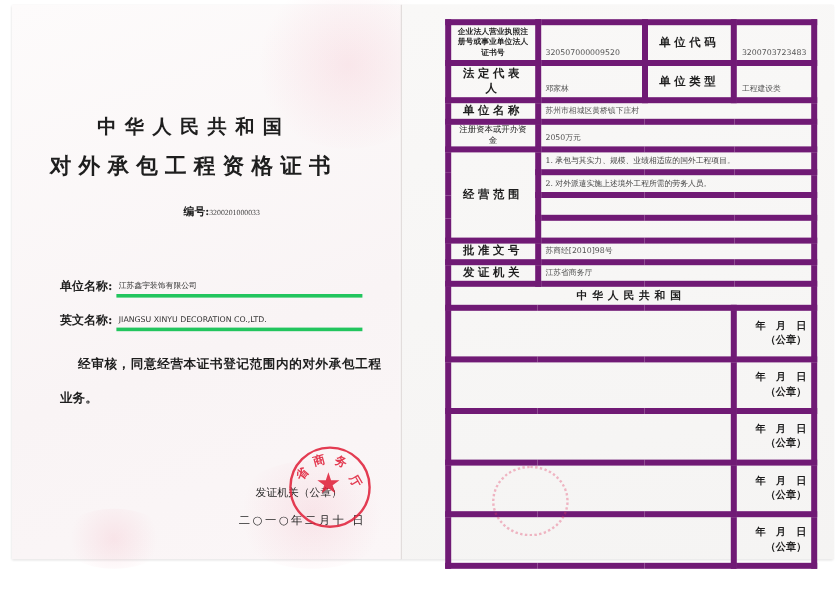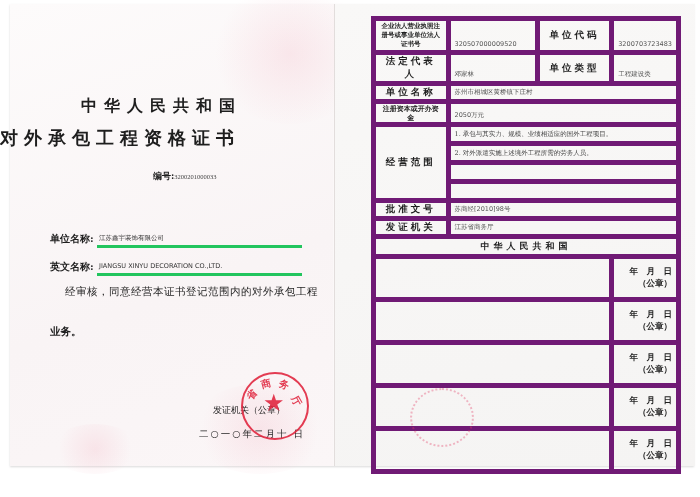--- a/index.html
+++ b/index.html
@@ -30,35 +30,35 @@
     background: radial-gradient(circle, rgba(240,150,170,0.18) 0%, rgba(240,150,170,0) 70%);
   }
 
   
   .title1 {
     position: absolute; left: 0; width: 323px; top: 96px;
     text-align: center; font-weight: bold; font-size: 16px; letter-spacing: 7px;
   }
   .title2 {
     position: absolute; left: 0; width: 323px; top: 126px;
-    font-weight: bold; font-size: 18px; letter-spacing: 6px;
+    text-align: center; font-weight: bold; font-size: 18px; letter-spacing: 6px;
   }
   .certno { position: absolute; left: 153px; top: 170px; font-size: 9px; font-weight: bold; }
   .certno .val { font-weight: normal; font-size: 6.5px; color: #444; font-family: Liberation Serif, serif; }
 
   .field-row { position: absolute; left: 50px; font-size: 10px; font-weight: bold; }
   .field-row .line {
     position: absolute; left: 47px; top: 2px; width: 203px;
     border-bottom: 3px solid #22c55e; height: 11px;
     font-weight: normal; font-size: 6.5px; color: #333; padding-left: 2px;
     font-family: "DejaVu Sans", sans-serif;
   }
   .approval {
-    position: absolute; left: 65px; top: 285px; width: 260px;
-    font-size: 10.5px; font-weight: normal; letter-spacing: 0.5px;
+    position: absolute; left: 65px; top: 297px; width: 260px;
+    font-size: 10.5px; font-weight: bold; letter-spacing: 0.5px;
   }
   .approval2 { position: absolute; left: 50px; top: 325px; font-size: 10.5px; font-weight: bold; }
 
   .issuer { position: absolute; left: 213px; top: 404px; font-size: 9px; }
   .date { position: absolute; left: 199px; top: 428px; font-size: 9.5px; letter-spacing: 2px; }
 
   .seal {
     position: absolute; left: 241px; top: 372px; width: 64px; height: 64px;
     border: 2.5px solid #e0233c; border-radius: 50%;
     color: #e0233c;
@@ -152,21 +152,21 @@
     <td class="lbl">法定代表人</td>
     <td class="val">邓家林</td>
     <td class="lbl">单位类型</td>
     <td class="val">工程建设类</td>
   </tr>
   <tr style="height:18px;">
     <td class="lbl">单位名称</td>
     <td class="val" colspan="3">苏州市相城区黄桥镇下庄村</td>
   </tr>
   <tr style="height:18px;">
-    <td class="lbl small" style="font-weight:bold;font-size:7px;margin-top:20px;">注册资本或开办资金</td>
+    <td class="lbl small" style="font-weight:normal;font-size:7px;margin-top:20px;">注册资本或开办资金</td>
     <td class="val" colspan="3">2050万元</td>
   </tr>
   <tr style="height:19px;">
     <td class="lbl" rowspan="4">经营范围</td>
     <td class="scope" colspan="3">1. 承包与其实力、规模、业绩相适应的国外工程项目。</td>
   </tr>
   <tr style="height:19px;">
     <td class="scope" colspan="3">2. 对外派遣实施上述境外工程所需的劳务人员。</td>
   </tr>
   <tr style="height:19px;">

